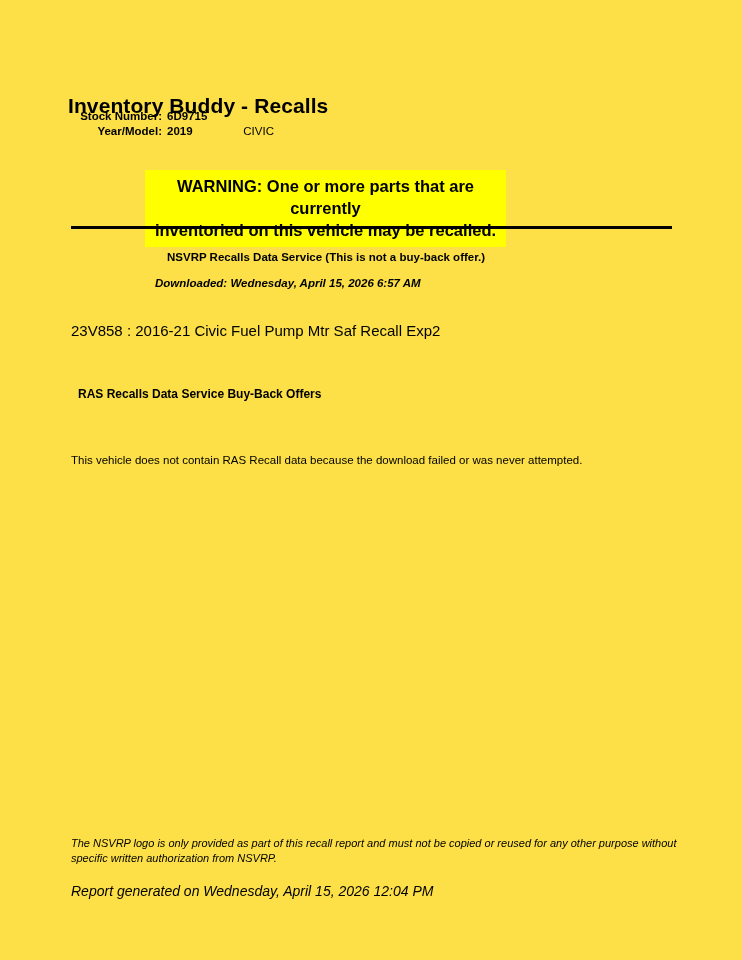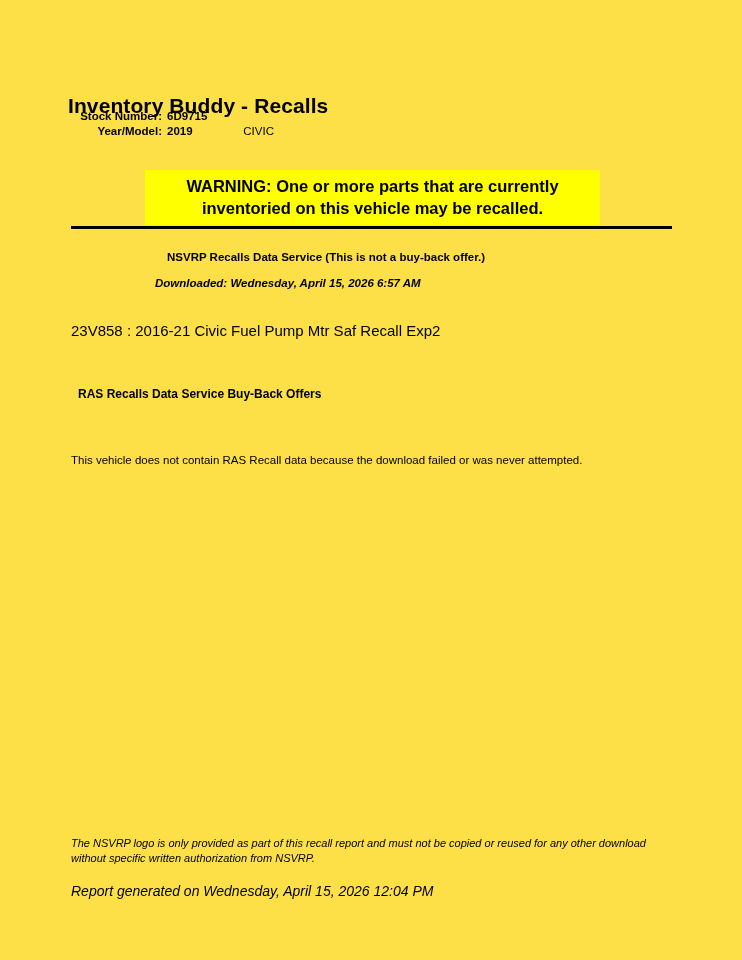--- a/index.html
+++ b/index.html
@@ -59,21 +59,21 @@
   .meta-value-second {
     padding-left: 36px !important;
     font-weight: normal;
   }
 
   
   .warning-banner {
     position: absolute;
     left: 145px;
     top: 170px;
-    width: 455px;
+    width: 361px;
     padding: 5px 0 6px 0;
     background: #ffff00;
     text-align: center;
     font-size: 16.5px;
     font-weight: bold;
     line-height: 22px;
     box-sizing: border-box;
   }
   .warning-line { display: block; }
 
@@ -193,17 +193,17 @@
 
   <ul class="recall-list">
     <li class="recall-item">23V858 : 2016-21 Civic Fuel Pump Mtr Saf Recall Exp2</li>
   </ul>
 
   <div class="ras-heading">RAS Recalls Data Service Buy-Back Offers</div>
 
   <div class="ras-message">This vehicle does not contain RAS Recall data because the download failed or was never attempted.</div>
 
   <div class="footer">
-    <p class="footer-disclaimer">The NSVRP logo is only provided as part of this recall report and must not be copied or reused for any other download without specific written authorization from NSVRP.</p>
+    <p class="footer-disclaimer">The NSVRP logo is only provided as part of this recall report and must not be copied or reused for any other purpose without specific written authorization from NSVRP.</p>
     <p class="footer-generated">Report generated on Wednesday, April 15, 2026 12:04 PM</p>
   </div>
 
 </div>
 
 </body></html>

